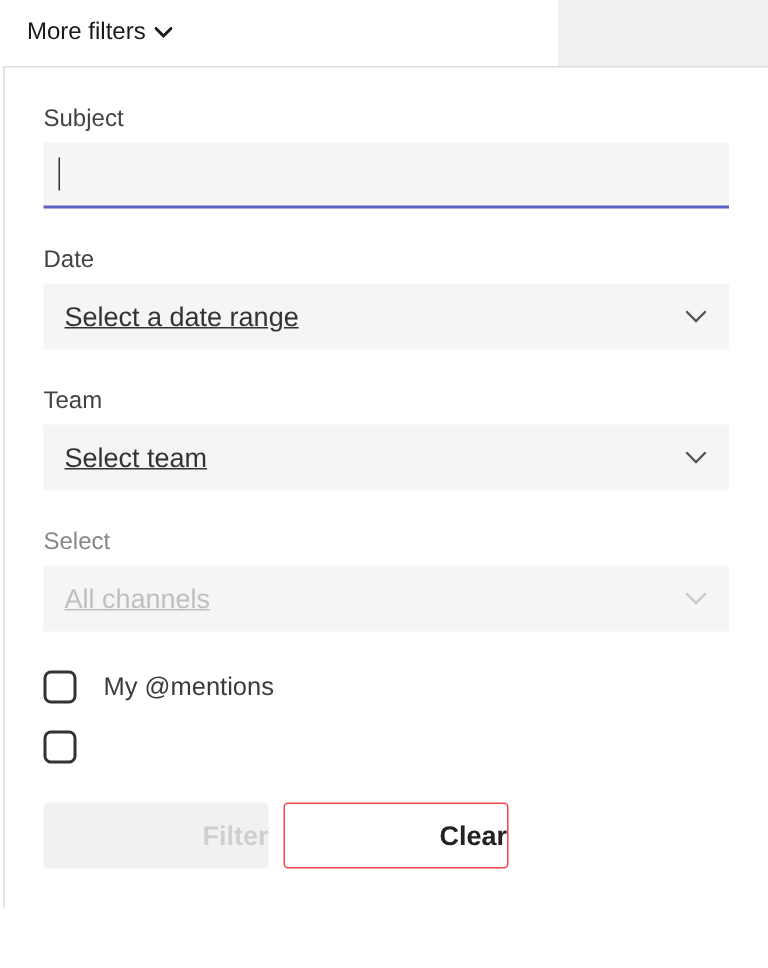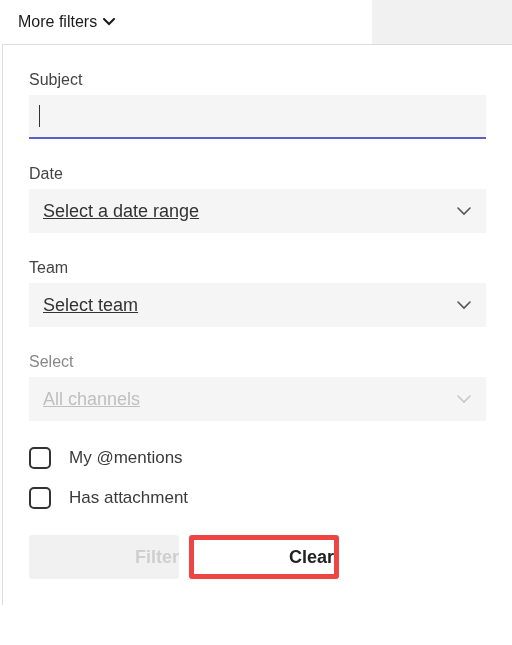--- a/index.html
+++ b/index.html
@@ -117,21 +117,21 @@
     }
     .btn-filter {
       background: #f1f1f1;
       color: #cfcfcf;
       border: none;
       cursor: default;
     }
     .btn-clear {
       background: #fff;
       color: #222;
-      border: 5px solid #ef4444;
+      border: 1px solid #ef4444;
     }
     .caret-line {
       width: 1px;
       height: 22px;
       background: #333;
       position: absolute;
     }
     .text-input-wrap {
       position: relative;
     }
@@ -200,21 +200,20 @@
       </span>
     </div>
   </div>
 
   <div class="checkbox-row">
     <span class="checkbox"></span>
     <span class="checkbox-label">My @mentions</span>
   </div>
   <div class="checkbox-row">
     <span class="checkbox"></span>
-    <span class="checkbox-label">Has attachment</span>
   </div>
 
   <div class="button-row">
     <div class="btn btn-filter">
       <span>Filter</span>
     </div>
     <div class="btn btn-clear">
       <span>Clear</span>
     </div>
   </div>

